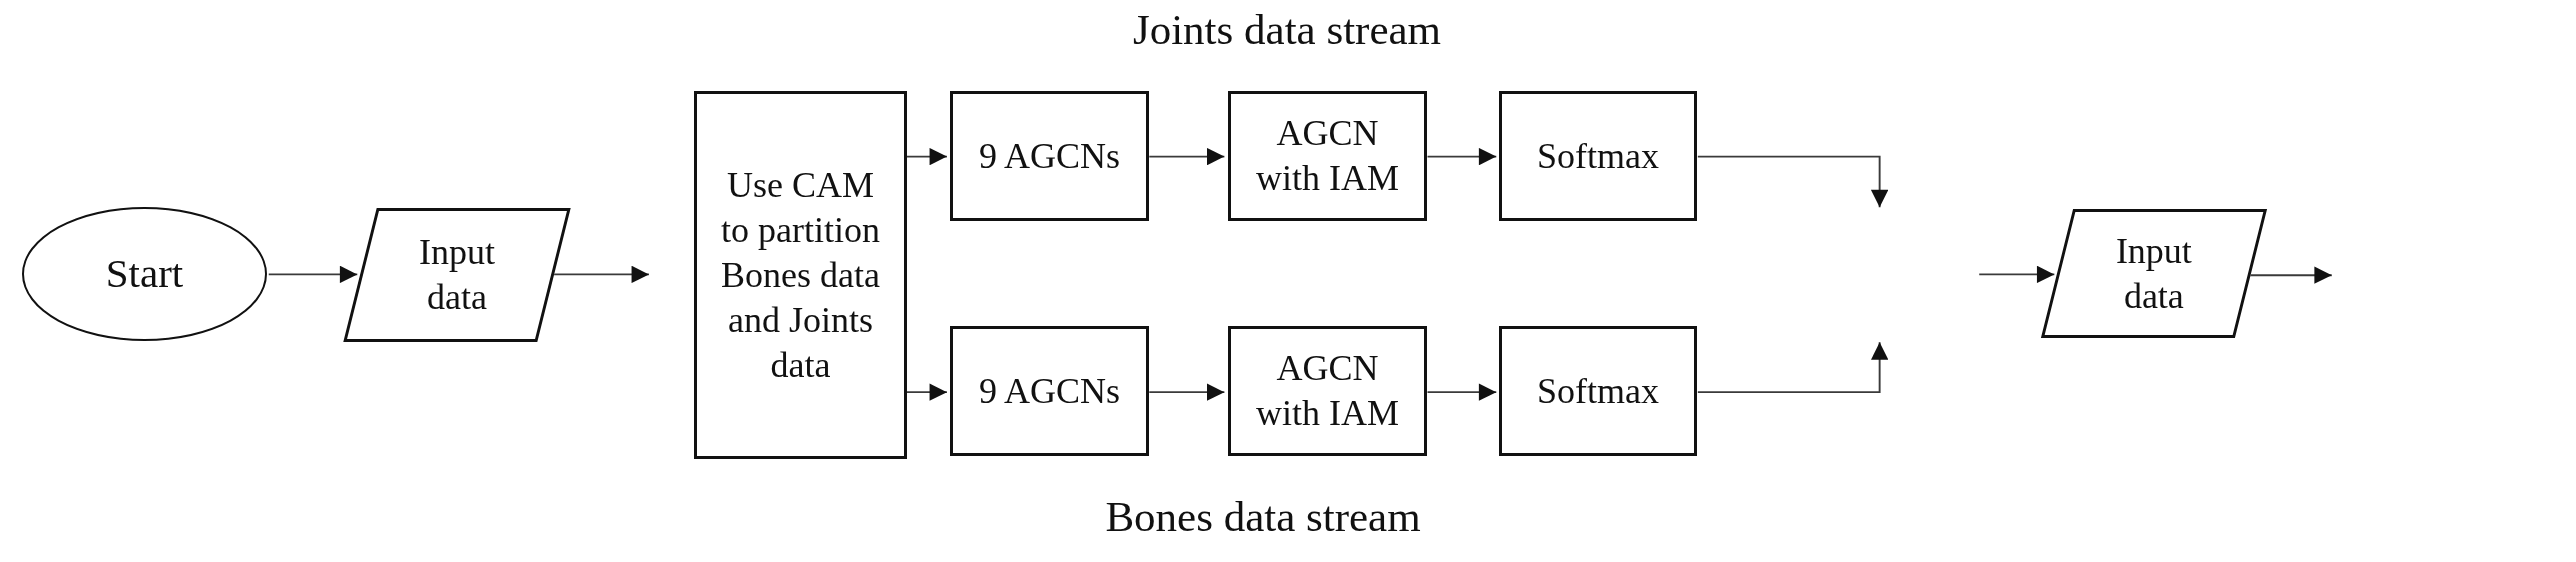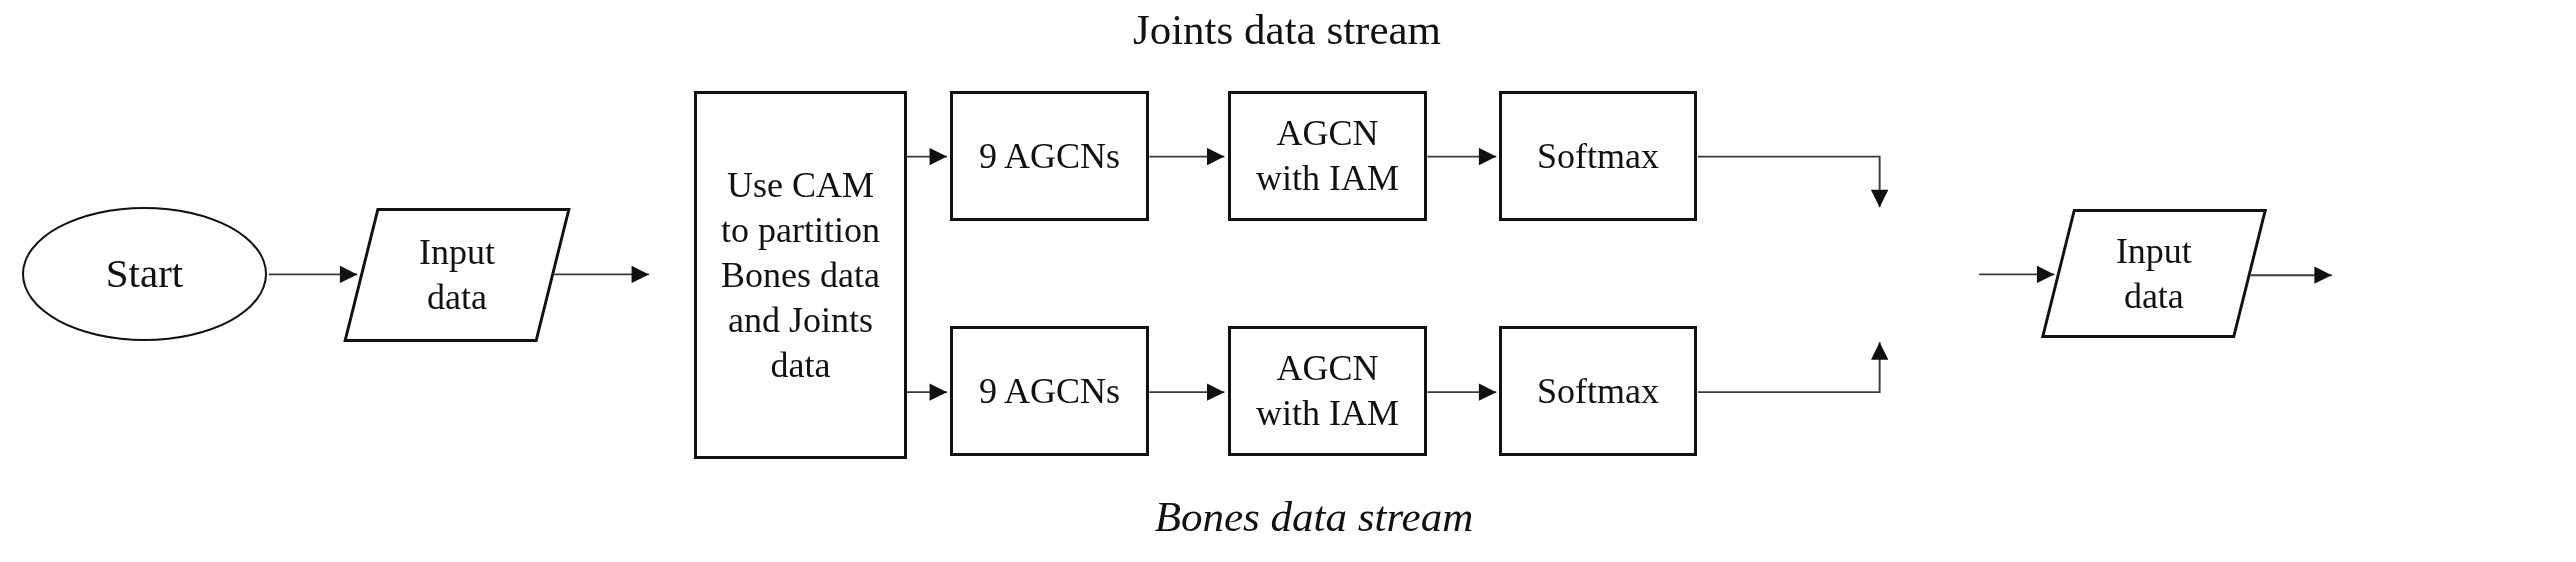--- a/index.html
+++ b/index.html
@@ -91,21 +91,21 @@
     <line x1="1806" y1="496" x2="1893" y2="496" marker-end="url(#arrow)"></line>
 
     <polyline points="2148,198 2378,198 2378,262" marker-end="url(#arrow)"></polyline>
     <polyline points="2148,496 2378,496 2378,433" marker-end="url(#arrow)"></polyline>
 
     <line x1="2504" y1="347" x2="2599" y2="347" marker-end="url(#arrow)"></line>
     <line x1="2846" y1="348" x2="2950" y2="348" marker-end="url(#arrow)"></line>
   </svg>
 
   <div class="stream-title" style="left:1050px; top:6.3px;">Joints data stream</div>
-  <div class="stream-title" style="left:1077px; top:493px;font-style:italic;">Bones data stream</div>
+  <div class="stream-title" style="left:1026px; top:493px;">Bones data stream</div>
 
   <div class="node ellipse" style="left:22px; top:207px; width:245px; height:134px;">
     <div class="label">Start</div>
   </div>
 
   <div class="node para" style="left:360px; top:208px; width:194px; height:134px;">
     <div class="label">Input
 data</div>
   </div>
 

